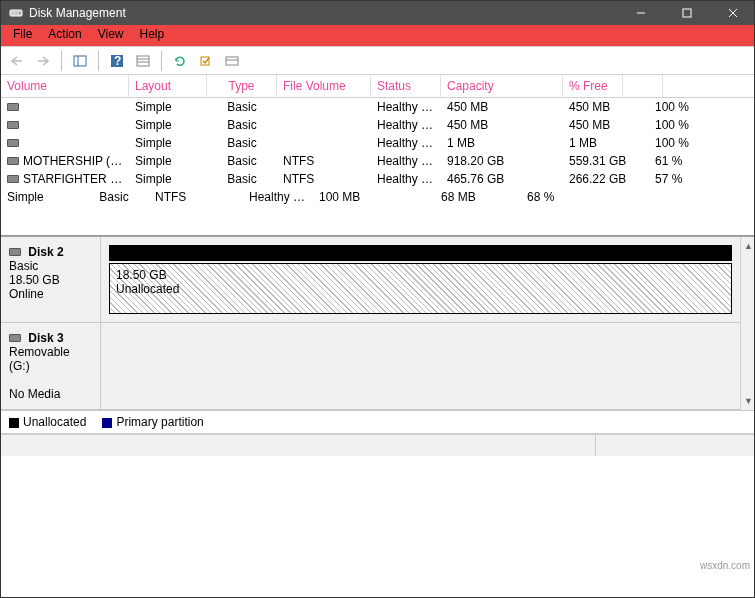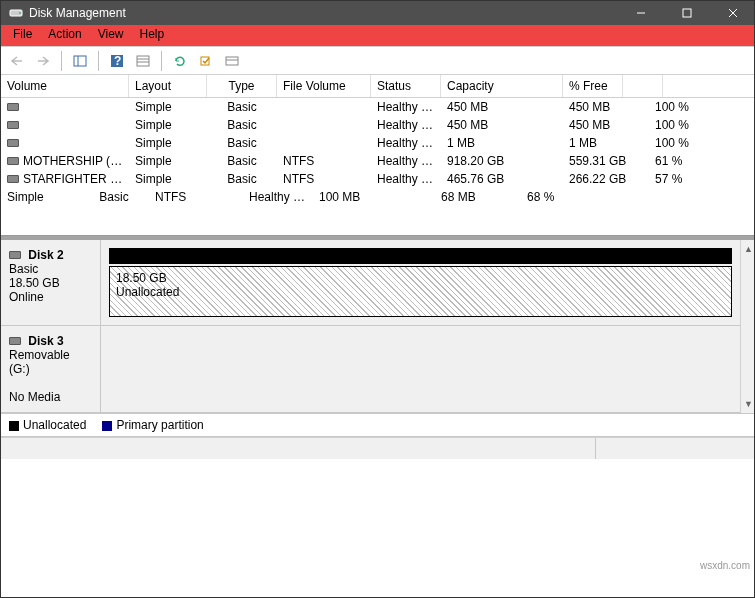--- a/index.html
+++ b/index.html
@@ -17,32 +17,32 @@
 
 
 .toolbar { height: 28px; border-bottom: 1px solid #d0d0d0; display: flex; align-items: center; padding: 0 4px; gap:2px; background:#fff;}
 .tbtn { width: 24px; height: 22px; display:flex; align-items:center; justify-content:center; border:1px solid transparent; }
 .tsep { width:1px; height:20px; background:#c0c0c0; margin:0 4px; }
 .disabled { opacity:0.4; }
 
 
 .voltable { flex: 0 0 auto; }
 .headrow { display:flex; border-bottom:1px solid #d0d0d0; background:#fff; }
-.headcell { padding:4px 6px; border-right:1px solid #e0e0e0; white-space:nowrap; overflow:hidden; font-weight:400; color:#000000; cursor:default;}
+.headcell { padding:4px 6px; border-right:1px solid #e0e0e0; white-space:nowrap; overflow:hidden; font-weight:400; color:#ec4899; cursor:default;}
 .rows { background:#fff; }
 .datarow { display:flex; padding:1px 0; }
 .datacell { padding:1px 6px; white-space:nowrap; overflow:hidden; text-overflow:ellipsis; }
 .c0{width:128px;} .c1{width:78px;} .c2{width:70px;text-align:center;} .c3{width:94px;} .c4{width:70px;} .c5{width:122px;} .c6{width:86px;} .c7{width:60px;} .c8{width:40px;}
 .hdd-icon { display:inline-block; width:12px; height:8px; background:#888; border:1px solid #555; border-radius:1px; margin-right:4px; vertical-align:middle; position:relative; top:-1px;}
 
 
 .midspacer { flex:1; min-height:30px; border-bottom:1px solid #999;}
 
 
-.graphwrap { display:flex; border-top:4px solid #a3a3a3; }
+.graphwrap { display:flex; border-top:1px solid #a3a3a3; }
 .graphpane { flex:1; background:#f0f0f0; }
 .diskrow { display:flex; border-bottom:1px solid #c8c8c8; min-height:86px; }
 .diskhead { width:100px; padding:8px; background:#f0f0f0; border-right:1px solid #c8c8c8; }
 .diskhead .dname { font-weight:bold; }
 .diskbox { flex:1; padding:8px; display:flex; flex-direction:column; gap:2px;}
 .blackbar { height:16px; background:#000; }
 .unalloc { flex:1; min-height:48px; background: repeating-linear-gradient(45deg,#fff 0,#fff 3px,#bbb 3px,#bbb 4px); border:1px solid #000; padding:4px 6px; }
 .scrollcol { width:16px; background:#f0f0f0; border-left:1px solid #d0d0d0; display:flex; flex-direction:column; align-items:center; justify-content:space-between; padding:4px 0;}
 .scrollarrow { font-size:9px; color:#666; }
 

